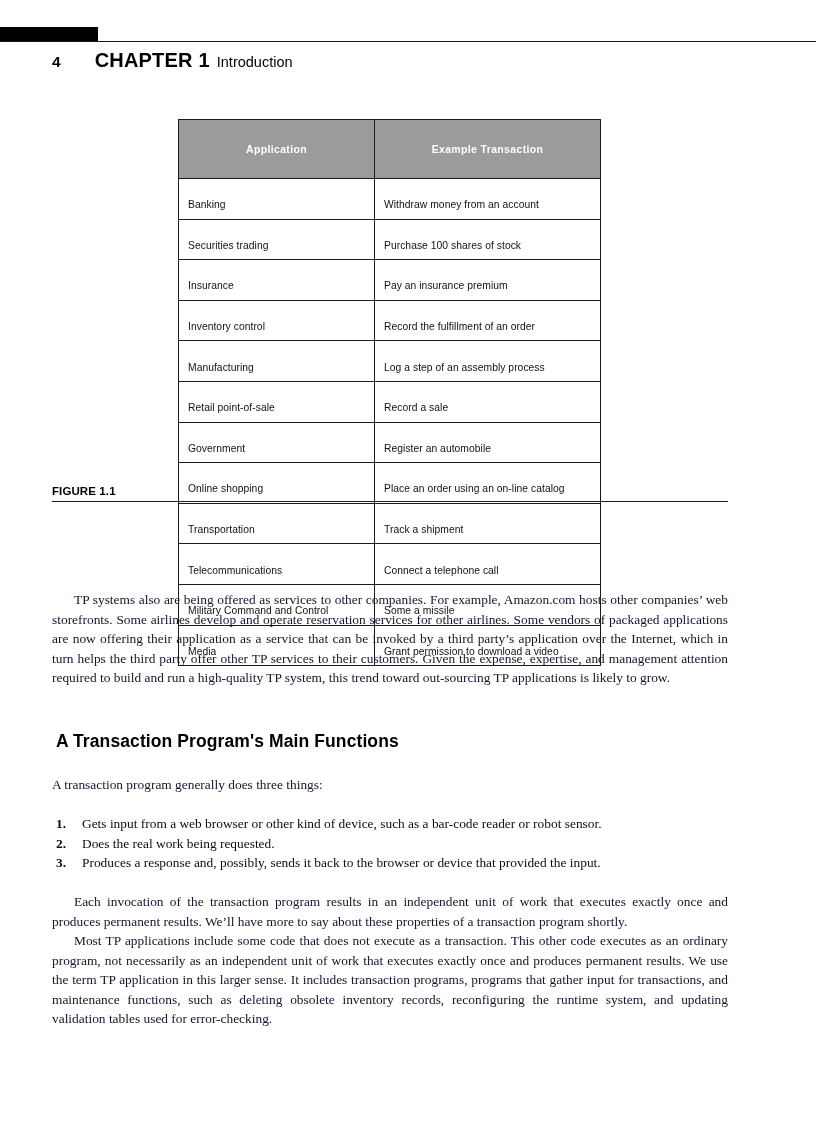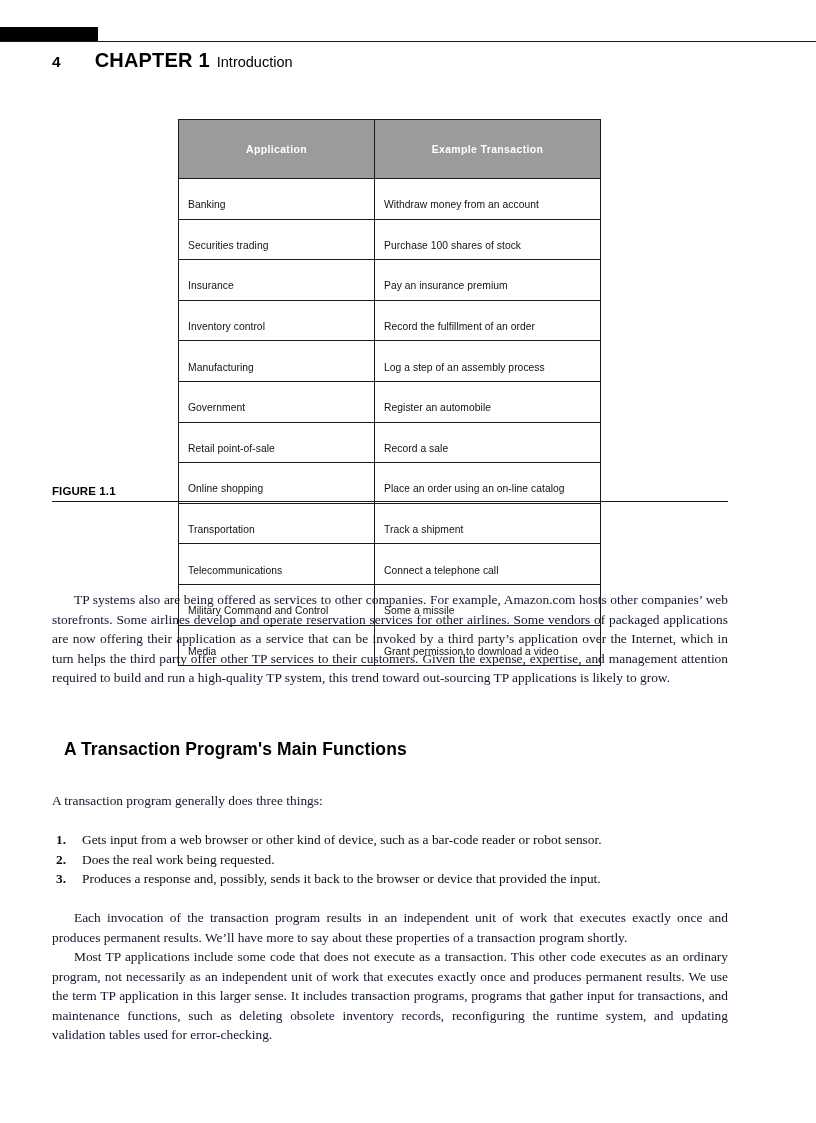--- a/index.html
+++ b/index.html
@@ -153,21 +153,21 @@
     color: #0f172a;
     hyphens: none;
   }
   p.body.indent { text-indent: 22px; }
 
   h2.section {
     font-family: "Liberation Sans Narrow", "Liberation Sans", sans-serif;
     font-size: 17.5px;
     font-weight: bold;
     color: #000;
-    margin: 12px;
+    margin: 4px;
     padding: 0;
     letter-spacing: 0.1px;
   }
 
   .spacer-para { height: 19.5px; }
 
   ol.numlist {
     margin: 0;
     padding: 0;
     list-style: none;
@@ -226,26 +226,26 @@
       </tr>
       <tr>
         <td>Inventory control</td>
         <td>Record the fulfillment of an order</td>
       </tr>
       <tr>
         <td>Manufacturing</td>
         <td>Log a step of an assembly process</td>
       </tr>
       <tr>
+        <td>Retail point-of-sale</td>
+        <td>Record a sale</td>
+      </tr>
+      <tr>
         <td>Government</td>
         <td>Register an automobile</td>
-      </tr>
-      <tr>
-        <td>Retail point-of-sale</td>
-        <td>Record a sale</td>
       </tr>
       <tr>
         <td>Online shopping</td>
         <td>Place an order using an on-line catalog</td>
       </tr>
       <tr>
         <td>Transportation</td>
         <td>Track a shipment</td>
       </tr>
       <tr>

